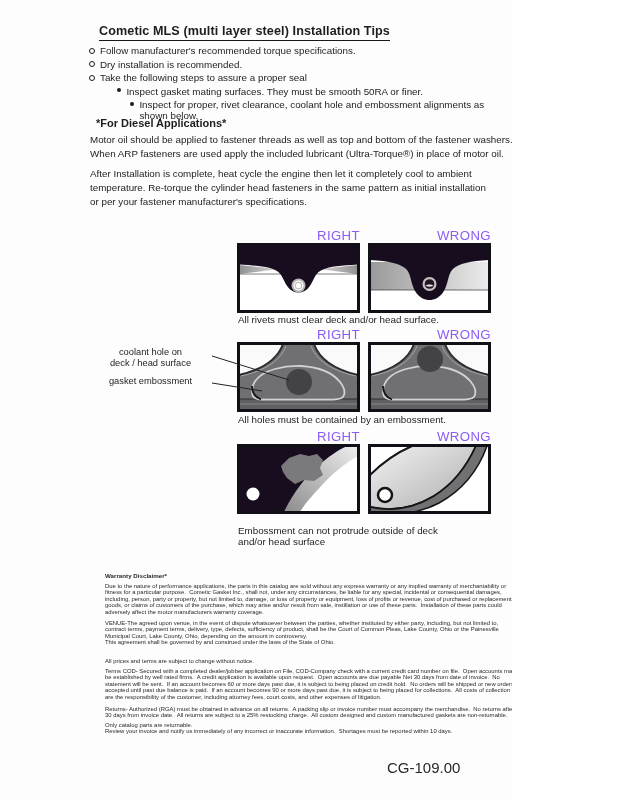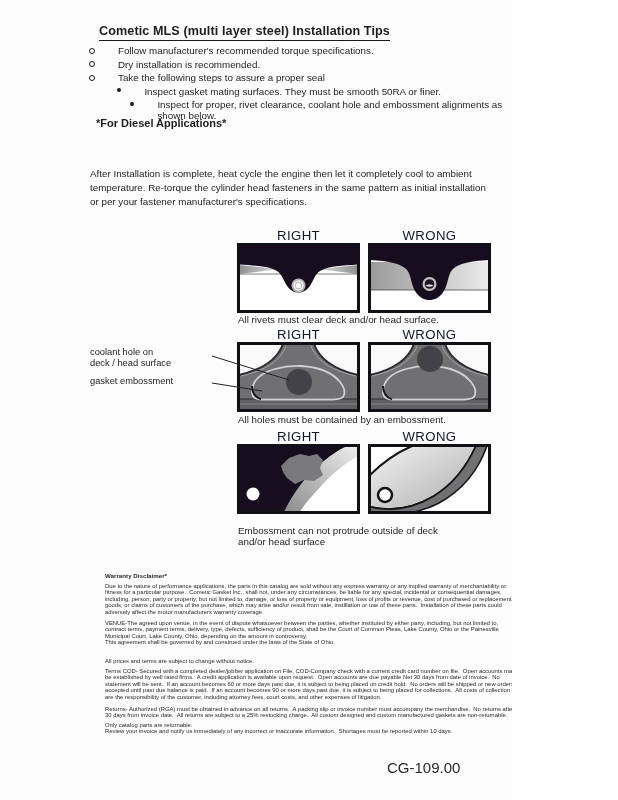--- a/index.html
+++ b/index.html
@@ -1,28 +1,28 @@
 <!DOCTYPE html>
 <html><head>
 <meta charset="utf-8">
 <style>
   html,body{margin:0;padding:0;}
   body{width:618px;height:800px;background:#ffffff;font-family:"Liberation Sans",sans-serif;color:#1e1c1e;-webkit-font-smoothing:antialiased;}
   .page{position:relative;width:512px;height:800px;overflow:hidden;background:#fdfdfd;}
   .abs{position:absolute;}
   .title{left:99px;top:24px;font-size:12.6px;font-weight:bold;letter-spacing:.1px;border-bottom:1.6px solid #1a181a;padding-bottom:2px;display:inline-block;}
-  .brow{display:flex;gap:23px;font-size:9.8px;line-height:11px;}
+  .brow{display:flex;gap:5px;font-size:9.8px;line-height:11px;}
   .dot-o{width:4px;height:4px;border:1px solid #1e1c1e;border-radius:50%;margin-top:2.6px;flex:0 0 auto;}
   .dot-f{width:4.4px;height:4.4px;background:#1e1c1e;border-radius:50%;margin-top:2.6px;flex:0 0 auto;}
   .h2{left:96px;top:117px;font-size:11px;font-weight:bold;}
   .para{left:90px;font-size:9.8px;line-height:14.2px;white-space:pre-line;width:470px;}
-  .dg-h{width:123px;text-align:center;font-size:13.2px;letter-spacing:.4px;color:#0f172a;}
+  .dg-h{width:123px;text-align:right;font-size:13.2px;letter-spacing:.4px;color:#8b5cf6;}
   .panel{width:123px;height:70px;display:block;}
   .cap{font-size:9.8px;line-height:11px;color:#1e1c1e;white-space:pre-line;}
-  .lbl{width:121px;text-align:left;font-size:9.3px;line-height:10.5px;white-space:pre-line;}
+  .lbl{width:121px;text-align:center;font-size:9.3px;line-height:10.5px;white-space:pre-line;}
   .legal{left:105px;font-size:5.9px;line-height:6.4px;white-space:pre;color:#2a282a;letter-spacing:0;}
   .legal-h{font-weight:bold;font-size:6.2px;}
   .footer{left:387px;top:759px;font-size:15px;color:#2a282a;}
 </style>
 </head>
 <body>
 
 <div class="page">
 
   <div class="abs title">Cometic MLS (multi layer steel) Installation Tips</div>
@@ -42,20 +42,22 @@
   <div class="abs brow" style="left:117px;top:85.5px;">
     <span class="dot-f"></span>
     <span>Inspect gasket mating surfaces.  They must be smooth 50RA or finer.</span>
   </div>
   <div class="abs brow" style="left:130px;top:99px;">
     <span class="dot-f"></span>
     <span>Inspect for proper, rivet clearance, coolant hole and embossment alignments as shown below.</span>
   </div>
 
   <div class="abs h2">*For Diesel Applications*</div>
+  <div class="abs para" style="top:133px;">Motor oil should be applied to fastener threads as well as top and bottom of the fastener washers.
+When ARP fasteners are used apply the included lubricant (Ultra-Torque®) in place of motor oil.</div>
   <div class="abs para" style="top:167px;">After Installation is complete, heat cycle the engine then let it completely cool to ambient
 temperature. Re-torque the cylinder head fasteners in the same pattern as initial installation
 or per your fastener manufacturer's specifications.</div>
 
   <div class="abs dg-h" style="left:237px;top:228px;">RIGHT</div>
   <div class="abs dg-h" style="left:368px;top:228px;">WRONG</div>
 
   <svg class="abs panel" style="left:237px;top:243px;" viewBox="0 0 123 70">
     <defs>
       <linearGradient id="s1a" x1="0" y1="0" x2="1" y2="0">

